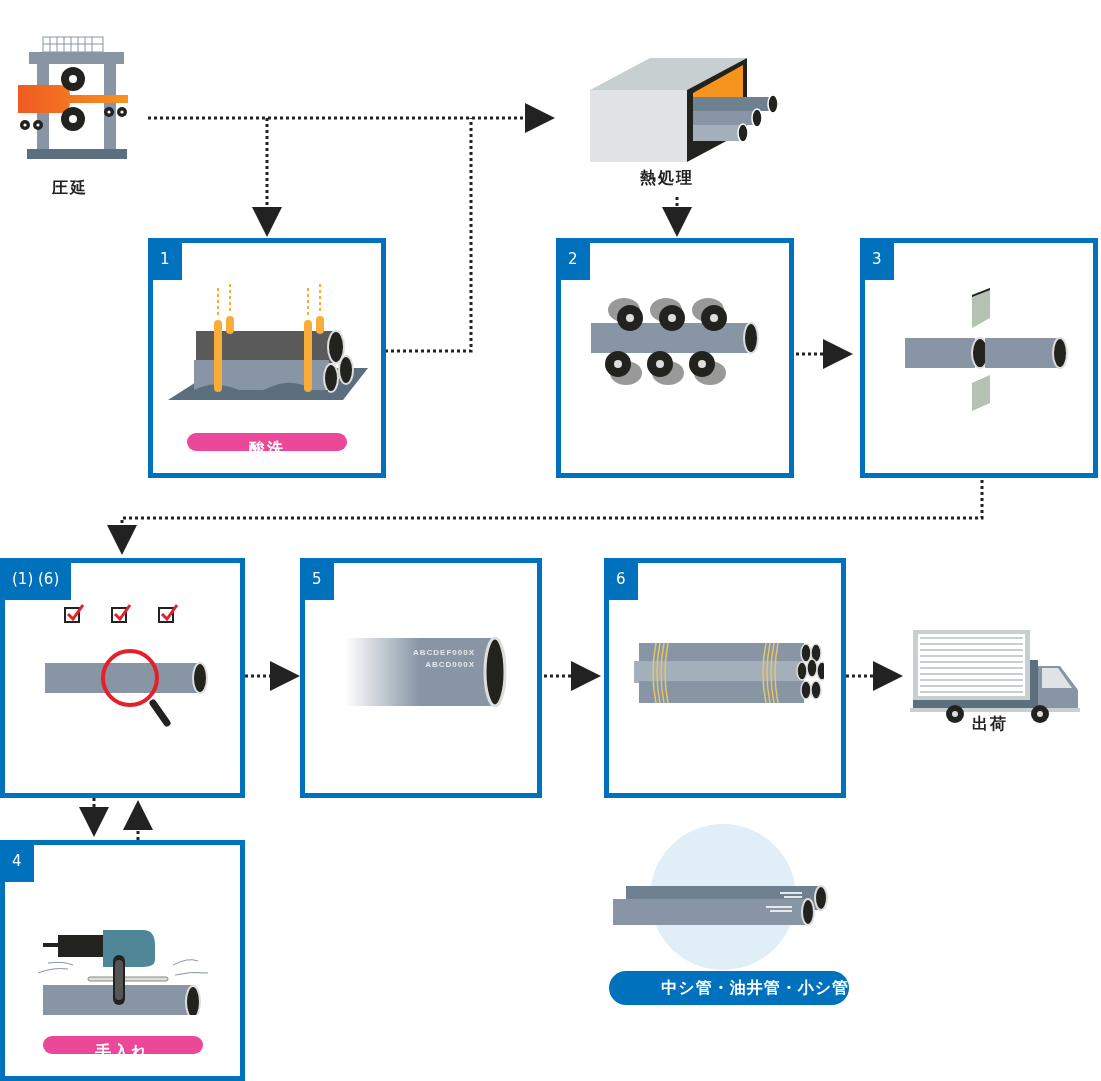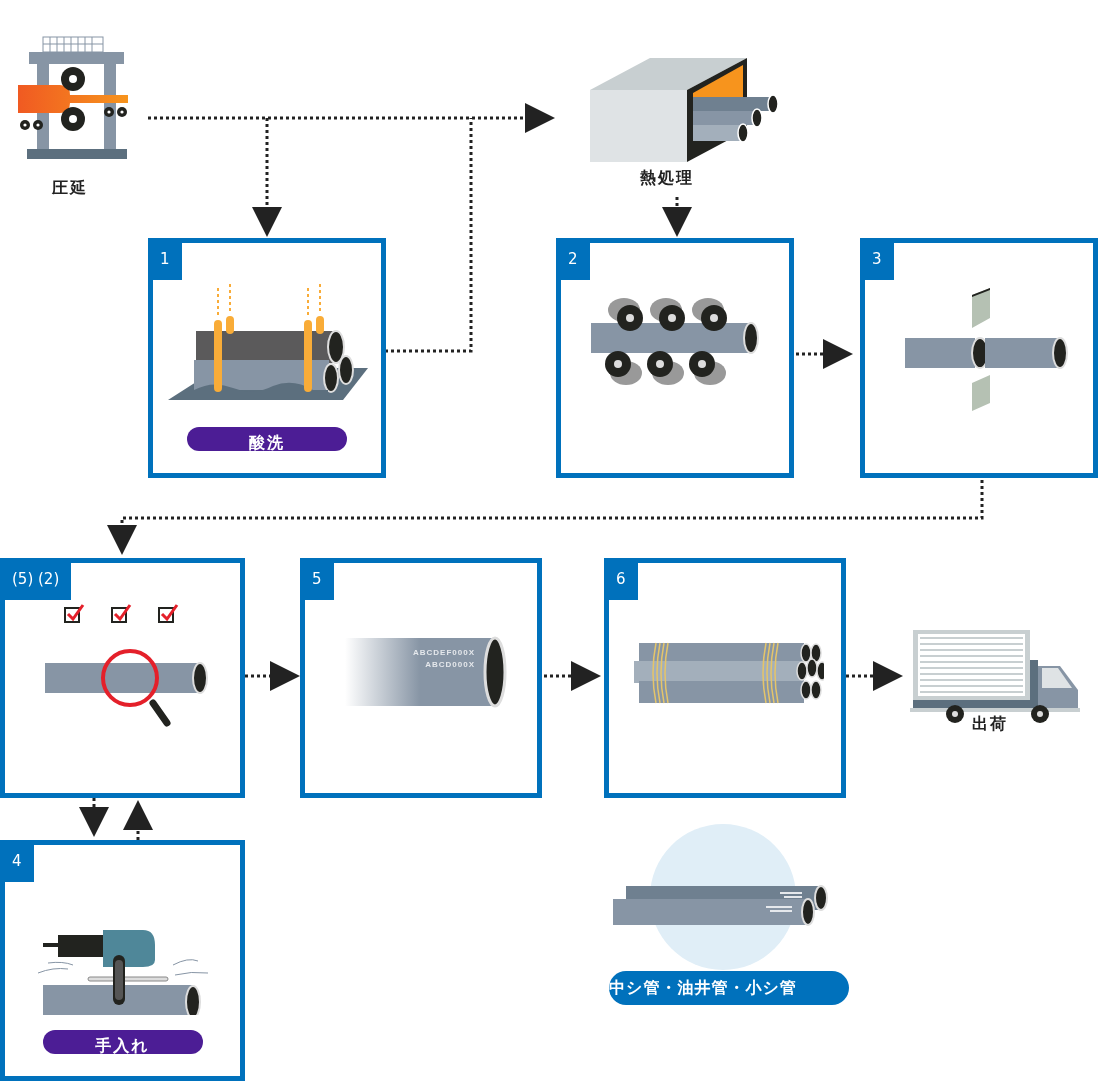--- a/index.html
+++ b/index.html
@@ -1,28 +1,28 @@
 <!DOCTYPE html>
 <html><head>
 <meta charset="utf-8">
 <style>
   html, body { margin:0; padding:0; background:#ffffff; }
   body { width:1101px; height:1081px; position:relative; overflow:hidden;
          font-family:"DejaVu Sans","Liberation Sans",sans-serif; }
   .step-box { position:absolute; box-sizing:border-box; border:5px solid #0071bc; background:#fff; }
   .step-num { position:absolute; left:-5px; top:-5px; height:42px; background:#0071bc; color:#fff;
               font-size:15px; line-height:42px; padding:0 12px; box-sizing:border-box; }
-  .pill { position:absolute; left:50%; transform:translateX(-50%); bottom:22px; width:160px; height:24px;
-          border-radius:16px; background:#4c1d95; color:#fff; text-align:center; line-height:32px;
+  .pill { position:absolute; left:50%; transform:translateX(-50%); bottom:22px; width:160px; height:18px;
+          border-radius:16px; background:#ec4899; color:#fff; text-align:center; line-height:32px;
           font-size:16px; font-weight:bold; letter-spacing:2px; }
   .caption { position:absolute; font-size:16px; font-weight:bold; color:#222; letter-spacing:2px; }
   svg.ill { position:absolute; }
   .conn { position:absolute; left:0; top:0; }
   .blue-pill { position:absolute; left:609px; top:971px; width:240px; height:34px; border-radius:17px;
-               background:#0071bc; color:#fff; font-size:16px; font-weight:bold; text-align:left;
+               background:#0071bc; color:#fff; font-size:16px; font-weight:bold; text-align:right;
                line-height:34px; letter-spacing:1px; }
 </style>
 </head>
 <body>
 
 <svg class="conn" width="1101" height="1081">
   <defs>
     <marker id="ar" markerWidth="10" markerHeight="10" refX="5" refY="5" orient="auto">
       <path d="M0,0 L10,5 L0,10 z" fill="#222"></path>
     </marker>
@@ -157,21 +157,21 @@
     <polygon points="72,12 90,5 90,7 72,14" fill="#22231f"></polygon>
     <rect x="5" y="55" width="70" height="30" fill="#8795a5"></rect>
     <ellipse cx="80" cy="70" rx="8" ry="15" fill="#22231f" stroke="#ddd" stroke-width="2"></ellipse>
     <rect x="85" y="55" width="75" height="30" fill="#8795a5"></rect>
     <ellipse cx="160" cy="70" rx="7" ry="15" fill="#22231f" stroke="#ddd" stroke-width="2"></ellipse>
     <polygon points="72,100 90,92 90,120 72,128" fill="#b5c1b3"></polygon>
   </svg>
 </div>
 
 <div class="step-box" style="left:0px;top:558px;width:245px;height:240px">
-  <div class="step-num">(5) (2)</div>
+  <div class="step-num">(1) (6)</div>
   <svg class="ill" style="left:30px;top:40px" width="180" height="135" viewBox="0 0 180 135">
     <g>
       <rect x="30" y="5" width="14" height="14" fill="none" stroke="#22231f" stroke-width="2"></rect>
       <rect x="77" y="5" width="14" height="14" fill="none" stroke="#22231f" stroke-width="2"></rect>
       <rect x="124" y="5" width="14" height="14" fill="none" stroke="#22231f" stroke-width="2"></rect>
       <g stroke="#e4202a" stroke-width="3" fill="none">
           <path d="M33,11 L38,16 L48,2"></path>
           <path d="M80,11 L85,16 L95,2"></path>
           <path d="M127,11 L132,16 L142,2"></path>
         </g>

